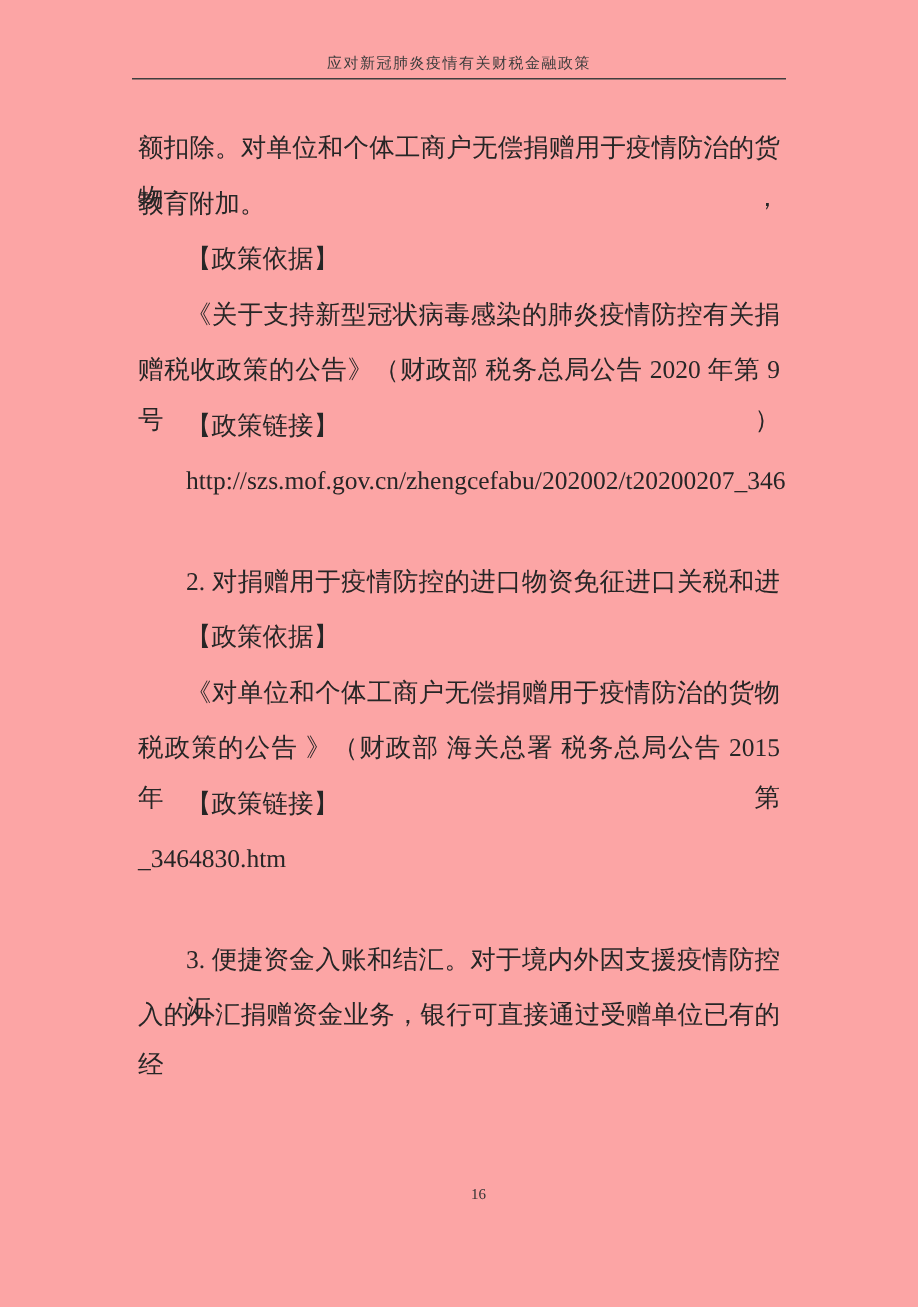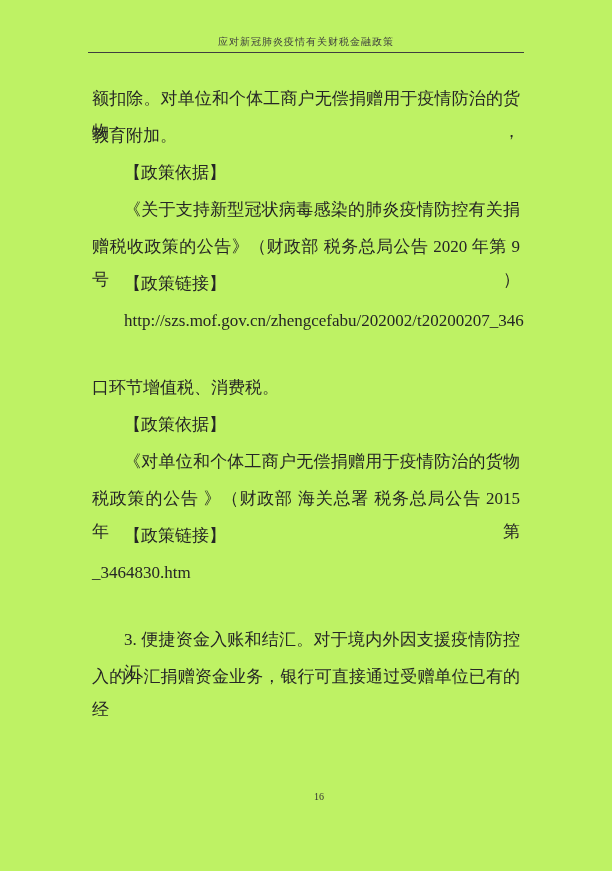--- a/index.html
+++ b/index.html
@@ -4,21 +4,21 @@
 <style>
   html, body {
     margin: 0;
     padding: 0;
     background: #ffffff;
   }
   .page {
     position: relative;
     width: 612px;
     height: 871px;
-    background: #bef264;
+    background: #fca5a5;
     font-family: "Liberation Serif", "DejaVu Serif", serif;
     color: #262626;
     overflow: hidden;
   }
   .running-header {
     position: absolute;
     top: 35px;
     left: 0;
     width: 100%;
     text-align: center;
@@ -84,21 +84,21 @@
     <p class="ln j">额扣除。对单位和个体工商户无偿捐赠用于疫情防治的货物，</p>
     <p class="ln">教育附加。</p>
     <p class="ln ind">【政策依据】</p>
     <p class="ln j ind">《关于支持新型冠状病毒感染的肺炎疫情防控有关捐</p>
     <p class="ln j">赠税收政策的公告》（财政部 税务总局公告 2020 年第 9 号）</p>
     <p class="ln ind">【政策链接】</p>
     <p class="ln ind">http://szs.mof.gov.cn/zhengcefabu/202002/t20200207_346</p>
 
     <div class="para-gap"></div>
 
-    <p class="ln">口环节增值税、消费税。</p>
+    <p class="ln j ind">2. 对捐赠用于疫情防控的进口物资免征进口关税和进</p>
     <p class="ln ind">【政策依据】</p>
     <p class="ln j ind">《对单位和个体工商户无偿捐赠用于疫情防治的货物</p>
     <p class="ln j">税政策的公告 》（财政部 海关总署 税务总局公告 2015 年第</p>
     <p class="ln ind">【政策链接】</p>
     <p class="ln">_3464830.htm</p>
 
     <div class="para-gap"></div>
 
     <p class="ln j ind">3. 便捷资金入账和结汇。对于境内外因支援疫情防控汇</p>
     <p class="ln j">入的外汇捐赠资金业务，银行可直接通过受赠单位已有的经</p>

